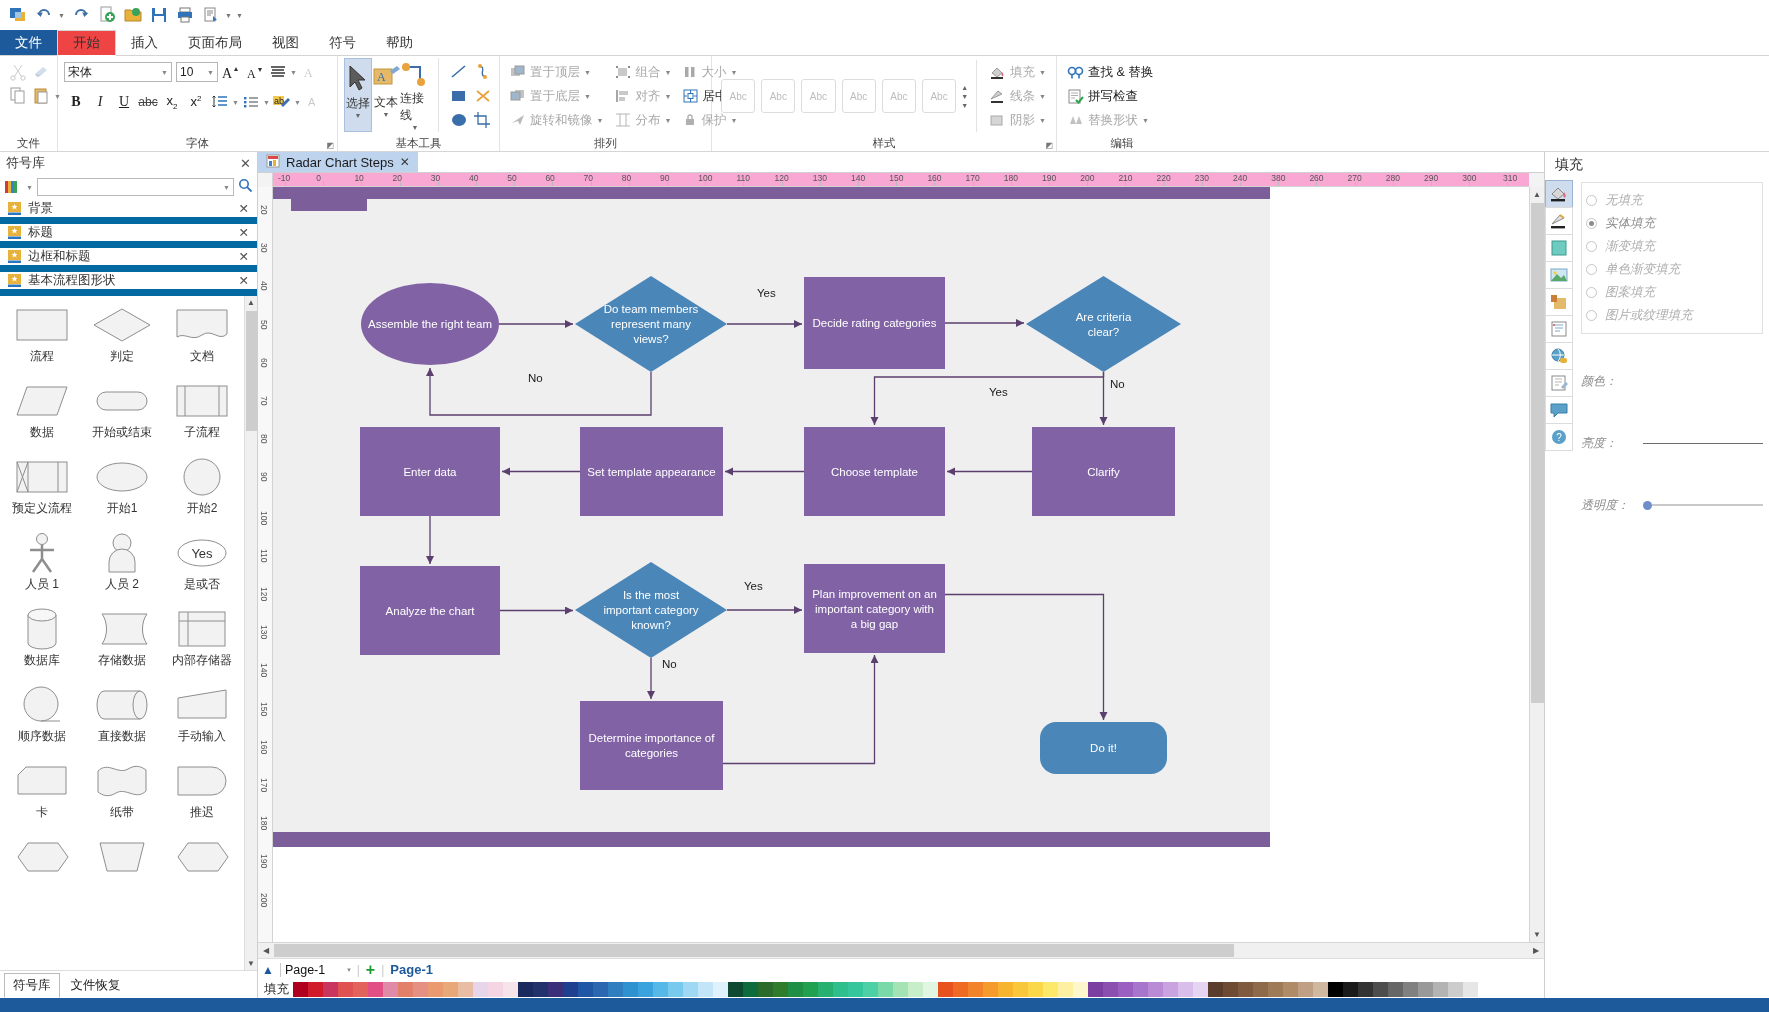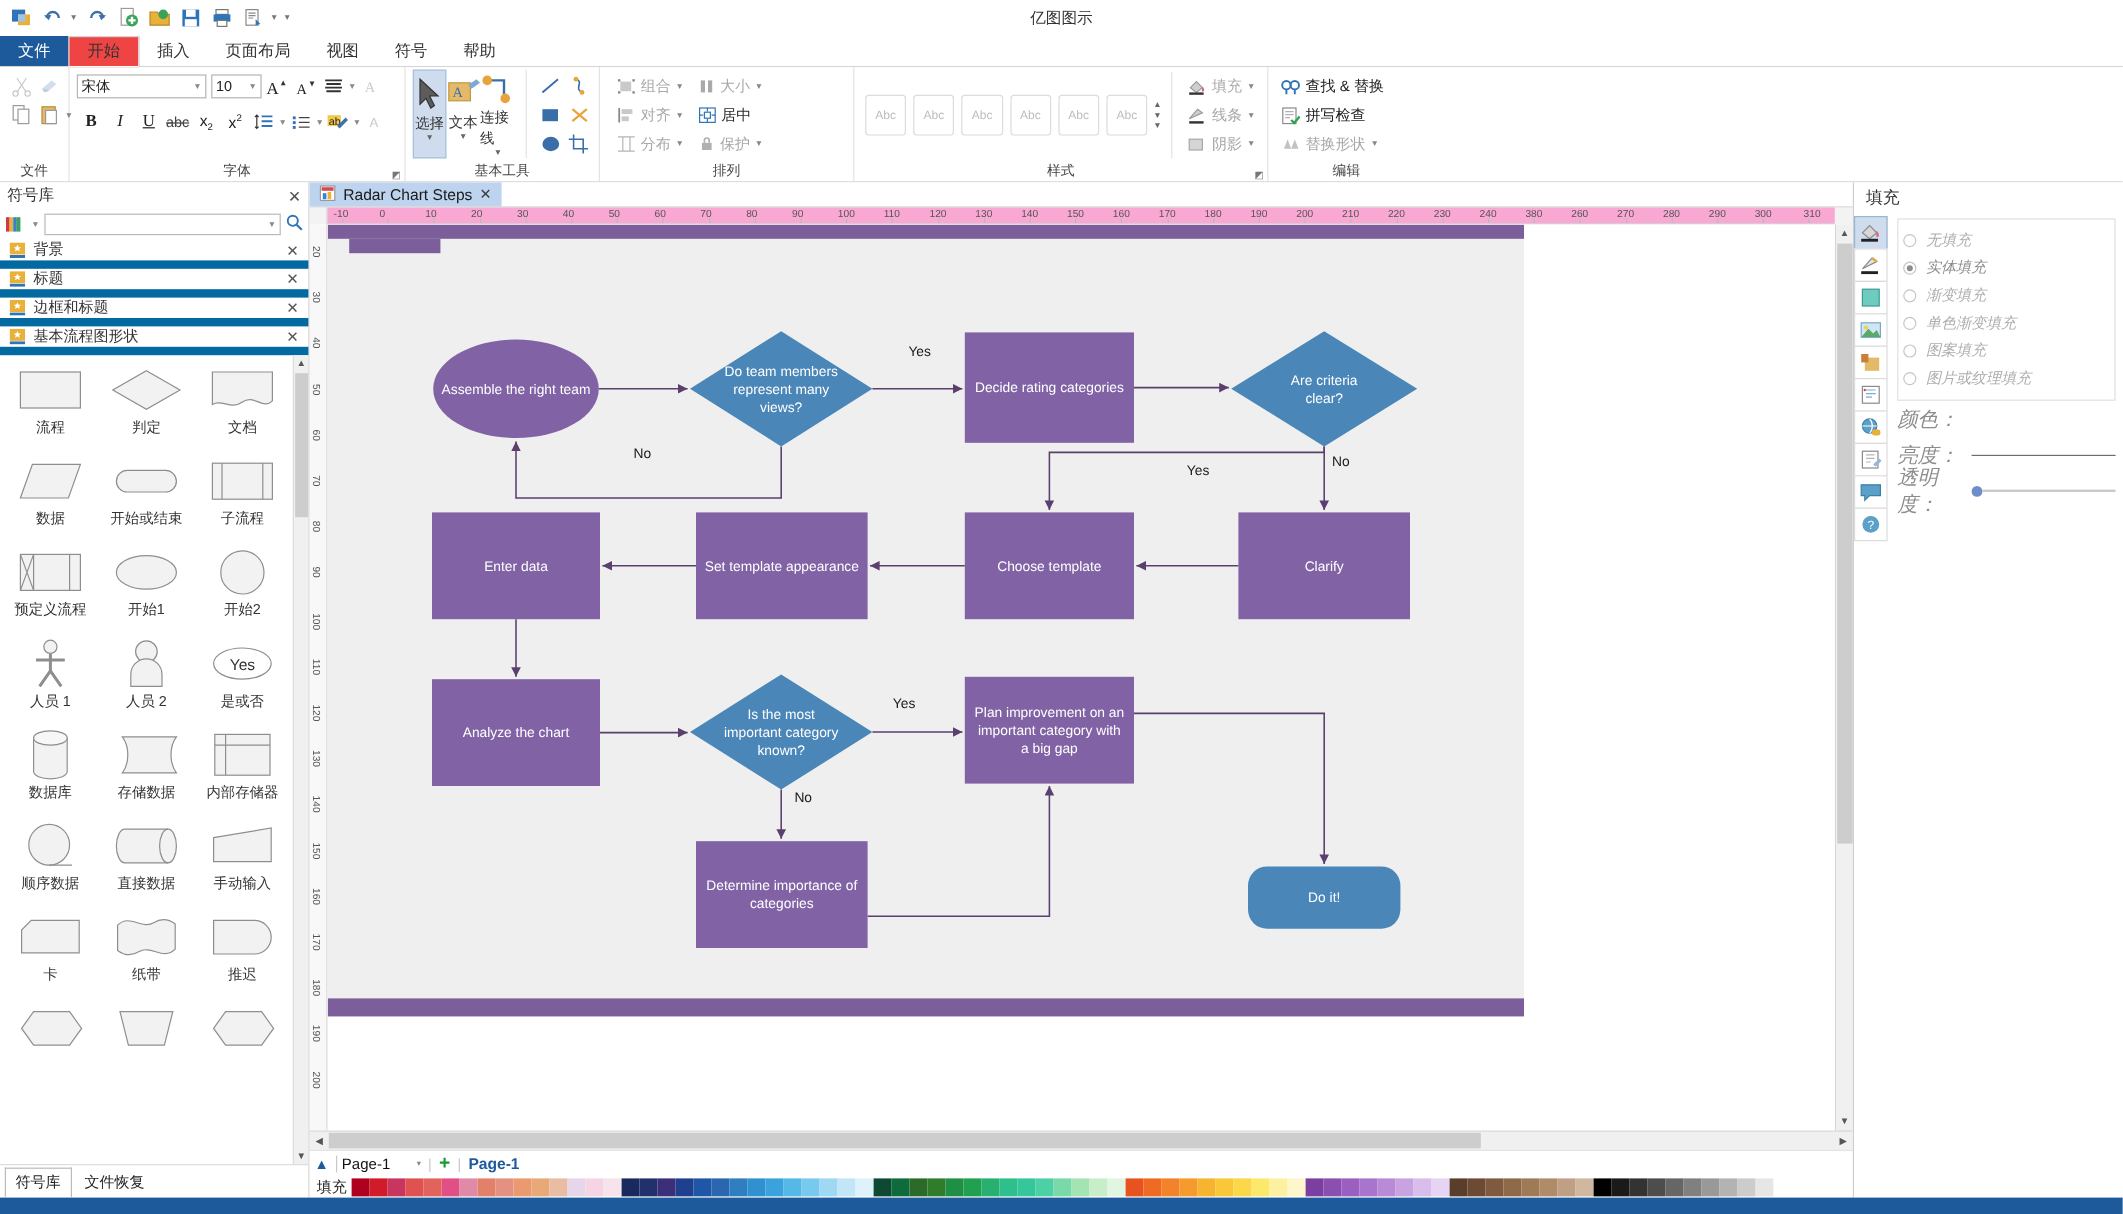--- a/index.html
+++ b/index.html
@@ -117,21 +117,21 @@
   .rp-body { flex: 1; display: flex; min-height: 0; }
   .rp-rail { width: 30px; display: flex; flex-direction: column; padding-top: 2px; }
   .rp-rail .ri { width: 28px; height: 28px; border: 1px solid #dcdcdc; display: flex; align-items: center; justify-content: center; margin-bottom: -1px; background: #fff; }
   .rp-rail .ri.sel { background: #cfdcee; border-color: #9ab4d4; }
   .rp-content { flex: 1; padding: 4px 6px 0 6px; font-style: italic; }
   .radiobox { border: 1px solid #e0e0e0; padding: 6px 4px; }
   .radio { display: flex; align-items: center; gap: 8px; height: 23px; font-size: 12.5px; color: #adadad; }
   .radio .dot { width: 11px; height: 11px; border-radius: 50%; border: 1px solid #c6c6c6; background: #fff; display: inline-flex; align-items: center; justify-content: center; }
   .radio.on { color: #8c8c8c; }
   .radio.on .dot::after { content: ""; width: 5px; height: 5px; border-radius: 50%; background: #8c8c8c; }
-  .prop { display: flex; align-items: center; height: 30px; font-size: 17px; color: #8c8c8c; gap: 6px; }
+  .prop { display: flex; align-items: center; height: 30px; font-size: 12px; color: #8c8c8c; gap: 6px; margin-top: 32px; }
   .prop .lbl { width: 56px; }
   .propline { flex: 1; height: 1px; background: #6d6d6d; }
   .slider { flex: 1; display: flex; align-items: center; }
   .slider .knob { width: 9px; height: 9px; border-radius: 50%; background: #6d8ec9; }
   .slider .track { flex: 1; height: 2px; background: #c9c9c9; }
 
   
   .pagebar { height: 22px; display: flex; align-items: center; gap: 6px; padding-left: 4px; background: #fff; border-top: 1px solid #ddd; }
   .pagebar .chev { color: #1d5a9b; font-size: 12px; }
   .pagebar .pagesel { display: flex; align-items: center; gap: 22px; font-size: 12.5px; color: #111; border-left: 1px solid #c9c9c9; padding-left: 4px; }
@@ -200,21 +200,20 @@
     </span>
     <span class="ico">
       <svg width="18" height="18" viewBox="0 0 18 18">
           <rect x="3" y="2" width="10" height="13" fill="#fff" stroke="#888"></rect>
           <path d="M5 5h6M5 7h6M5 9h4" stroke="#888"></path>
           <path d="M11 10l4 4-4 1z" fill="#2f73b8"></path>
         </svg>
     </span>
     <span class="caret">▼</span>
     <span class="caret">▼</span>
-    <div class="app-title">亿图图示</div>
   </div>
 
   <div class="ribbon-tabs">
     <div class="rtab file">文件</div>
     <div class="rtab active">开始</div>
     <div class="rtab">插入</div>
     <div class="rtab">页面布局</div>
     <div class="rtab">视图</div>
     <div class="rtab">符号</div>
     <div class="rtab">帮助</div>
@@ -423,20 +422,45 @@
                 </svg>
               </span>
           </div>
         </div>
       </div>
       <div class="rgroup-title">基本工具</div>
     </div>
 
     <div class="rgroup" style="width:212px">
       <div class="rgroup-body">
+        <div class="col">
+          <div class="txtbtn dis">
+            <svg width="16" height="14" viewBox="0 0 16 14">
+                <rect x="1" y="3" width="9" height="8" fill="#c3c3c3"></rect>
+                <rect x="5" y="1" width="9" height="8" fill="#9fb6cd" stroke="#9a9a9a"></rect>
+              </svg>
+            <span>置于顶层</span>
+              <span class="dd">▼</span>
+          </div>
+          <div class="txtbtn dis">
+            <svg width="16" height="14" viewBox="0 0 16 14">
+                <rect x="5" y="1" width="9" height="8" fill="#c3c3c3"></rect>
+                <rect x="1" y="3" width="9" height="8" fill="#9fb6cd" stroke="#9a9a9a"></rect>
+              </svg>
+            <span>置于底层</span>
+              <span class="dd">▼</span>
+          </div>
+          <div class="txtbtn dis">
+            <svg width="16" height="14" viewBox="0 0 16 14">
+                <path d="M2 10 L14 2 L10 12 L8 8 Z" fill="#b9b9b9"></path>
+              </svg>
+            <span>旋转和镜像</span>
+              <span class="dd">▼</span>
+          </div>
+        </div>
         <div class="col" style="margin-left:4px">
           <div class="txtbtn dis">
             <svg width="16" height="14" viewBox="0 0 16 14">
                 <rect x="3" y="3" width="9" height="8" fill="#c9c9c9"></rect>
                 <rect x="1" y="1" width="2" height="2" fill="#8a8a8a"></rect>
                 <rect x="13" y="1" width="2" height="2" fill="#8a8a8a"></rect>
                 <rect x="1" y="11" width="2" height="2" fill="#8a8a8a"></rect>
                 <rect x="13" y="11" width="2" height="2" fill="#8a8a8a"></rect>
               </svg>
             <span>组合</span>

